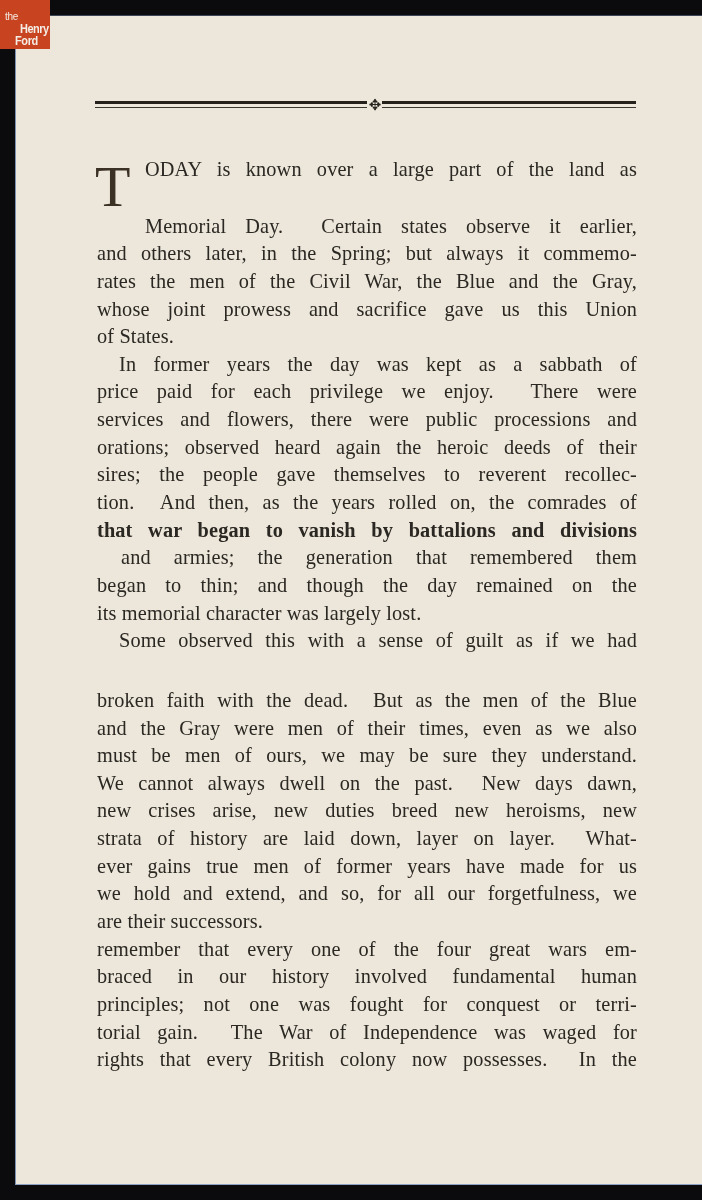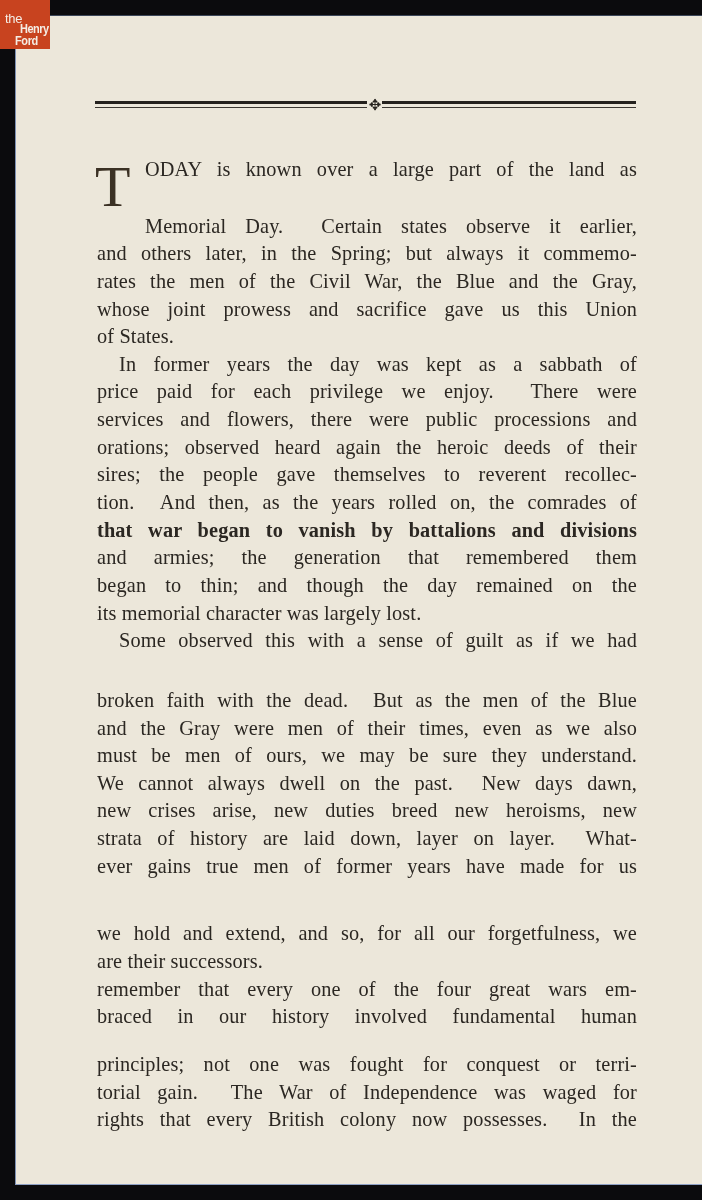--- a/index.html
+++ b/index.html
@@ -34,21 +34,21 @@
       background: #c8431f;
       z-index: 5;
       color: #f4ece4;
       font-family: "Liberation Sans", "DejaVu Sans", sans-serif;
       line-height: 1;
     }
     .logo .the {
       position: absolute;
       left: 5px;
       top: 12px;
-      font-size: 13px;
+      font-size: 10px;
       font-weight: normal;
       letter-spacing: -0.3px;
     }
     .logo .henry {
       position: absolute;
       left: 20px;
       top: 23px;
       font-size: 11px;
       font-weight: bold;
       letter-spacing: -0.5px;
@@ -169,38 +169,38 @@
   </div>
 
   <div>
     <span class="line indent" style="white-space: pre;">In former years the day was kept as a sabbath of</span>
     <span class="line" style="white-space: pre;">price paid for each privilege we enjoy.  There were</span>
     <span class="line" style="white-space: pre;">services and flowers, there were public processions and</span>
     <span class="line" style="white-space: pre;">orations; observed heard again the heroic deeds of their</span>
     <span class="line" style="white-space: pre;">sires; the people gave themselves to reverent recollec-</span>
     <span class="line" style="white-space: pre;">tion.  And then, as the years rolled on, the comrades of</span>
     <span class="line" style="white-space: pre; font-weight: bold;">that war began to vanish by battalions and divisions</span>
-    <span class="line" style="white-space: pre;">and armies; the generation that remembered them</span>
+    <span class="line" style="white-space: pre; margin-left: 24px;">and armies; the generation that remembered them</span>
     <span class="line" style="white-space: pre;">began to thin; and though the day remained on the</span>
     <span class="line last" style="white-space: pre;">its memorial character was largely lost.</span>
   </div>
 
   <div>
     <span class="line indent" style="white-space: pre;">Some observed this with a sense of guilt as if we had</span>
     <span class="line" style="white-space: pre; margin-top: 32px;">broken faith with the dead.  But as the men of the Blue</span>
     <span class="line" style="white-space: pre;">and the Gray were men of their times, even as we also</span>
     <span class="line" style="white-space: pre;">must be men of ours, we may be sure they understand.</span>
     <span class="line" style="white-space: pre;">We cannot always dwell on the past.  New days dawn,</span>
     <span class="line" style="white-space: pre;">new crises arise, new duties breed new heroisms, new</span>
     <span class="line" style="white-space: pre;">strata of history are laid down, layer on layer.  What-</span>
     <span class="line" style="white-space: pre;">ever gains true men of former years have made for us</span>
-    <span class="line" style="white-space: pre; margin-top: 40px;">we hold and extend, and so, for all our forgetfulness, we</span>
+    <span class="line" style="white-space: pre;">we hold and extend, and so, for all our forgetfulness, we</span>
     <span class="line last" style="white-space: pre;">are their successors.</span>
   </div>
 
   <div>
     <span class="line" style="white-space: pre;">remember that every one of the four great wars em-</span>
     <span class="line" style="white-space: pre;">braced in our history involved fundamental human</span>
-    <span class="line" style="white-space: pre; margin-top: 20px;">principles; not one was fought for conquest or terri-</span>
+    <span class="line" style="white-space: pre;">principles; not one was fought for conquest or terri-</span>
     <span class="line" style="white-space: pre;">torial gain.  The War of Independence was waged for</span>
     <span class="line" style="white-space: pre;">rights that every British colony now possesses.  In the</span>
   </div>
 </div>
 
 </body></html>

